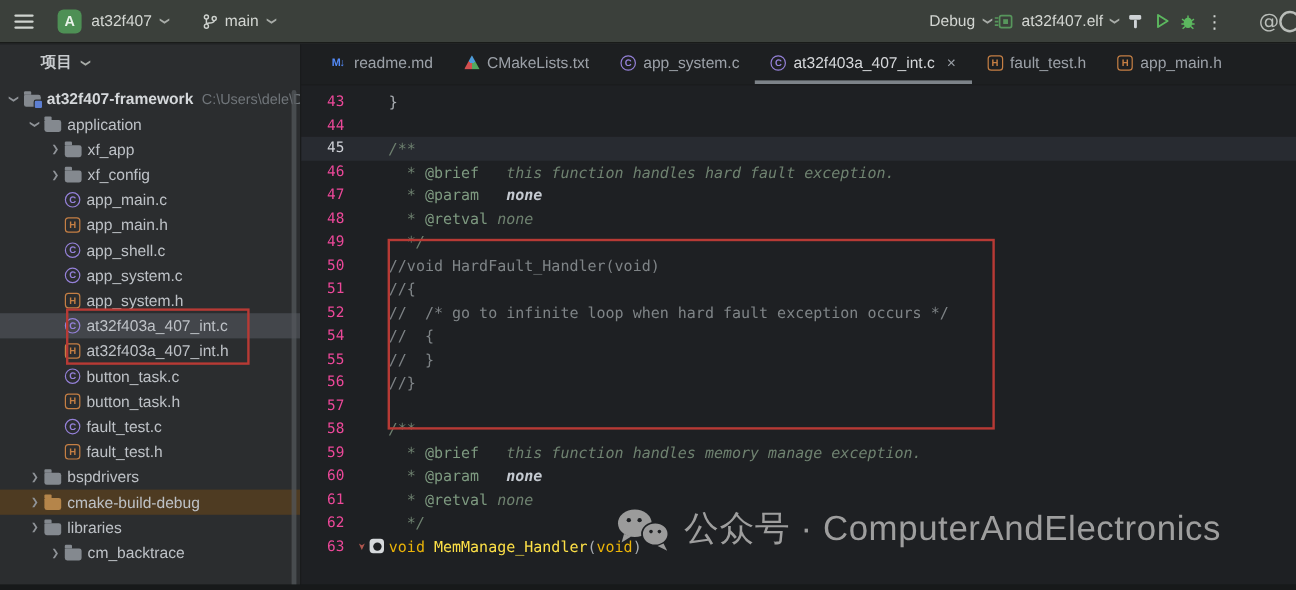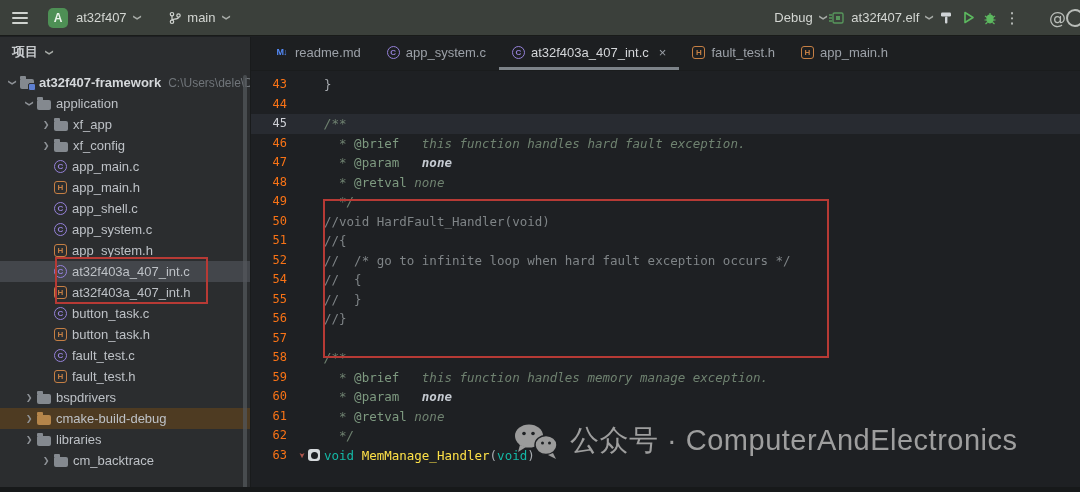--- a/index.html
+++ b/index.html
@@ -22,21 +22,21 @@
   .tb-item { display:flex; align-items:center; gap:5px; cursor:pointer; }
   .tb-icon { width:22px; height:22px; display:flex; align-items:center; justify-content:center; cursor:pointer; }
   .kebab { color:#cfd3d0; font-size:15px; letter-spacing:0; }
   .at-icon { color:#b9bdb9; font-size:17px; margin-left:26px; font-family:"DejaVu Sans", sans-serif; }
   .avatar-clip { width:18px; height:18px; border:2px solid #b9bdb9; border-radius:50%; margin-right:-10px; flex:none; }
 
   
   .main { position:absolute; top:37px; left:0; width:1080px; height:455px; display:flex; }
 
   
-  .panel { width:250px; height:100%; background:#2b2d2f; position:relative; overflow:hidden; flex:none; }
+  .panel { width:250px; height:100%; background:#2b2d2f; position:relative; overflow:hidden; flex:none;padding-left:22px; }
   .panel-header { height:30px; display:flex; align-items:center; gap:6px; padding-left:12px;
                   color:#c7cacd; font-size:13px; font-weight:bold; }
   .panel-header .chev { transform:rotate(90deg); font-weight:normal; }
   .tree { position:absolute; left:0; top:35px; width:250px; }
   .tree-row { height:21px; display:flex; align-items:center; white-space:nowrap; overflow:hidden;
               color:#bdc1c6; font-size:13px; cursor:pointer; }
   .tree-row.selected { background:#43464b; }
   .tree-row.excluded { background:#4e3b22; }
   .tree-row .chev { transform:none; color:#8f9398; width:12px; text-align:center; flex:none; margin:0 2px 0 0; }
   .tree-row .chev.exp { transform:rotate(90deg); }
@@ -69,30 +69,30 @@
              border-bottom:1px solid #1a1c1d; }
   .tab { display:flex; align-items:center; gap:6px; padding:0 13px; font-size:13px; color:#9ca1a8;
          cursor:pointer; border-bottom:3px solid transparent; }
   .tab.active { color:#d4d6d9; border-bottom-color:#7d8389; }
   .tab-close { color:#9ca1a8; font-size:13px; margin-left:4px; cursor:pointer; }
 
   .editor { flex:1; position:relative; font-family:"DejaVu Sans Mono", monospace; font-size:12.5px;
             padding-top:4px; overflow:hidden; }
   .cl { height:19.5px; line-height:19.5px; display:flex; white-space:pre; }
   .cl.cur { background:#282b31; }
-  .ln { width:36px; text-align:right; color:#f97316; flex:none; font-size:12px; }
+  .ln { width:36px; text-align:right; color:#ec4899; flex:none; font-size:12px; }
   .cl.cur .ln { color:#ced0d6; }
   .gut { width:37px; flex:none; display:flex; align-items:center; justify-content:flex-end; gap:3px; padding-right:4px; }
   .code { flex:1; }
   .s-p { color:#a9adb2; }
   .s-d { color:#6f8270; font-style:italic; }
   .s-t { color:#7e9a80; }
   .s-b { color:#c5cad1; font-style:italic; font-weight:bold; }
   .s-c { color:#7f8487; }
-  .s-k { color:#14b8a6; }
+  .s-k { color:#eab308; }
   .s-f { color:#fde047; }
   .gut-arrow { color:#b0574f; font-size:11px; line-height:1; transform:rotate(90deg); }
   .gut-rec { width:12px; height:12px; border-radius:3px; background:#d6d9dc; display:flex;
              align-items:center; justify-content:center; flex:none; }
   .gut-rec i { width:7px; height:7px; border-radius:50%; background:#1e2023; display:block; }
 
   
   .redbox { position:absolute; border:2px solid #b73a35; pointer-events:none; z-index:5; }
   .redbox.tree-box { left:55px; top:257px; width:153px; height:47px; }
   .redbox.code-box { left:323px; top:199px; width:506px; height:159px; }
@@ -276,20 +276,24 @@
           </div>
         </div>
       <div class="tree-scrollbar"></div>
     </aside>
 
     <section class="editor-area">
       <nav class="tab-bar">
           <div class="tab">
             <span class="ic ic-md">M↓</span>
             <span class="tab-label">readme.md</span>
+          </div>
+          <div class="tab">
+            <span class="ic ic-cmake"></span>
+            <span class="tab-label">CMakeLists.txt</span>
           </div>
           <div class="tab">
             <span class="ic ic-c">C</span>
             <span class="tab-label">app_system.c</span>
           </div>
           <div class="tab active">
             <span class="ic ic-c">C</span>
             <span class="tab-label">at32f403a_407_int.c</span>
             <span class="tab-close">×</span>
           </div>

